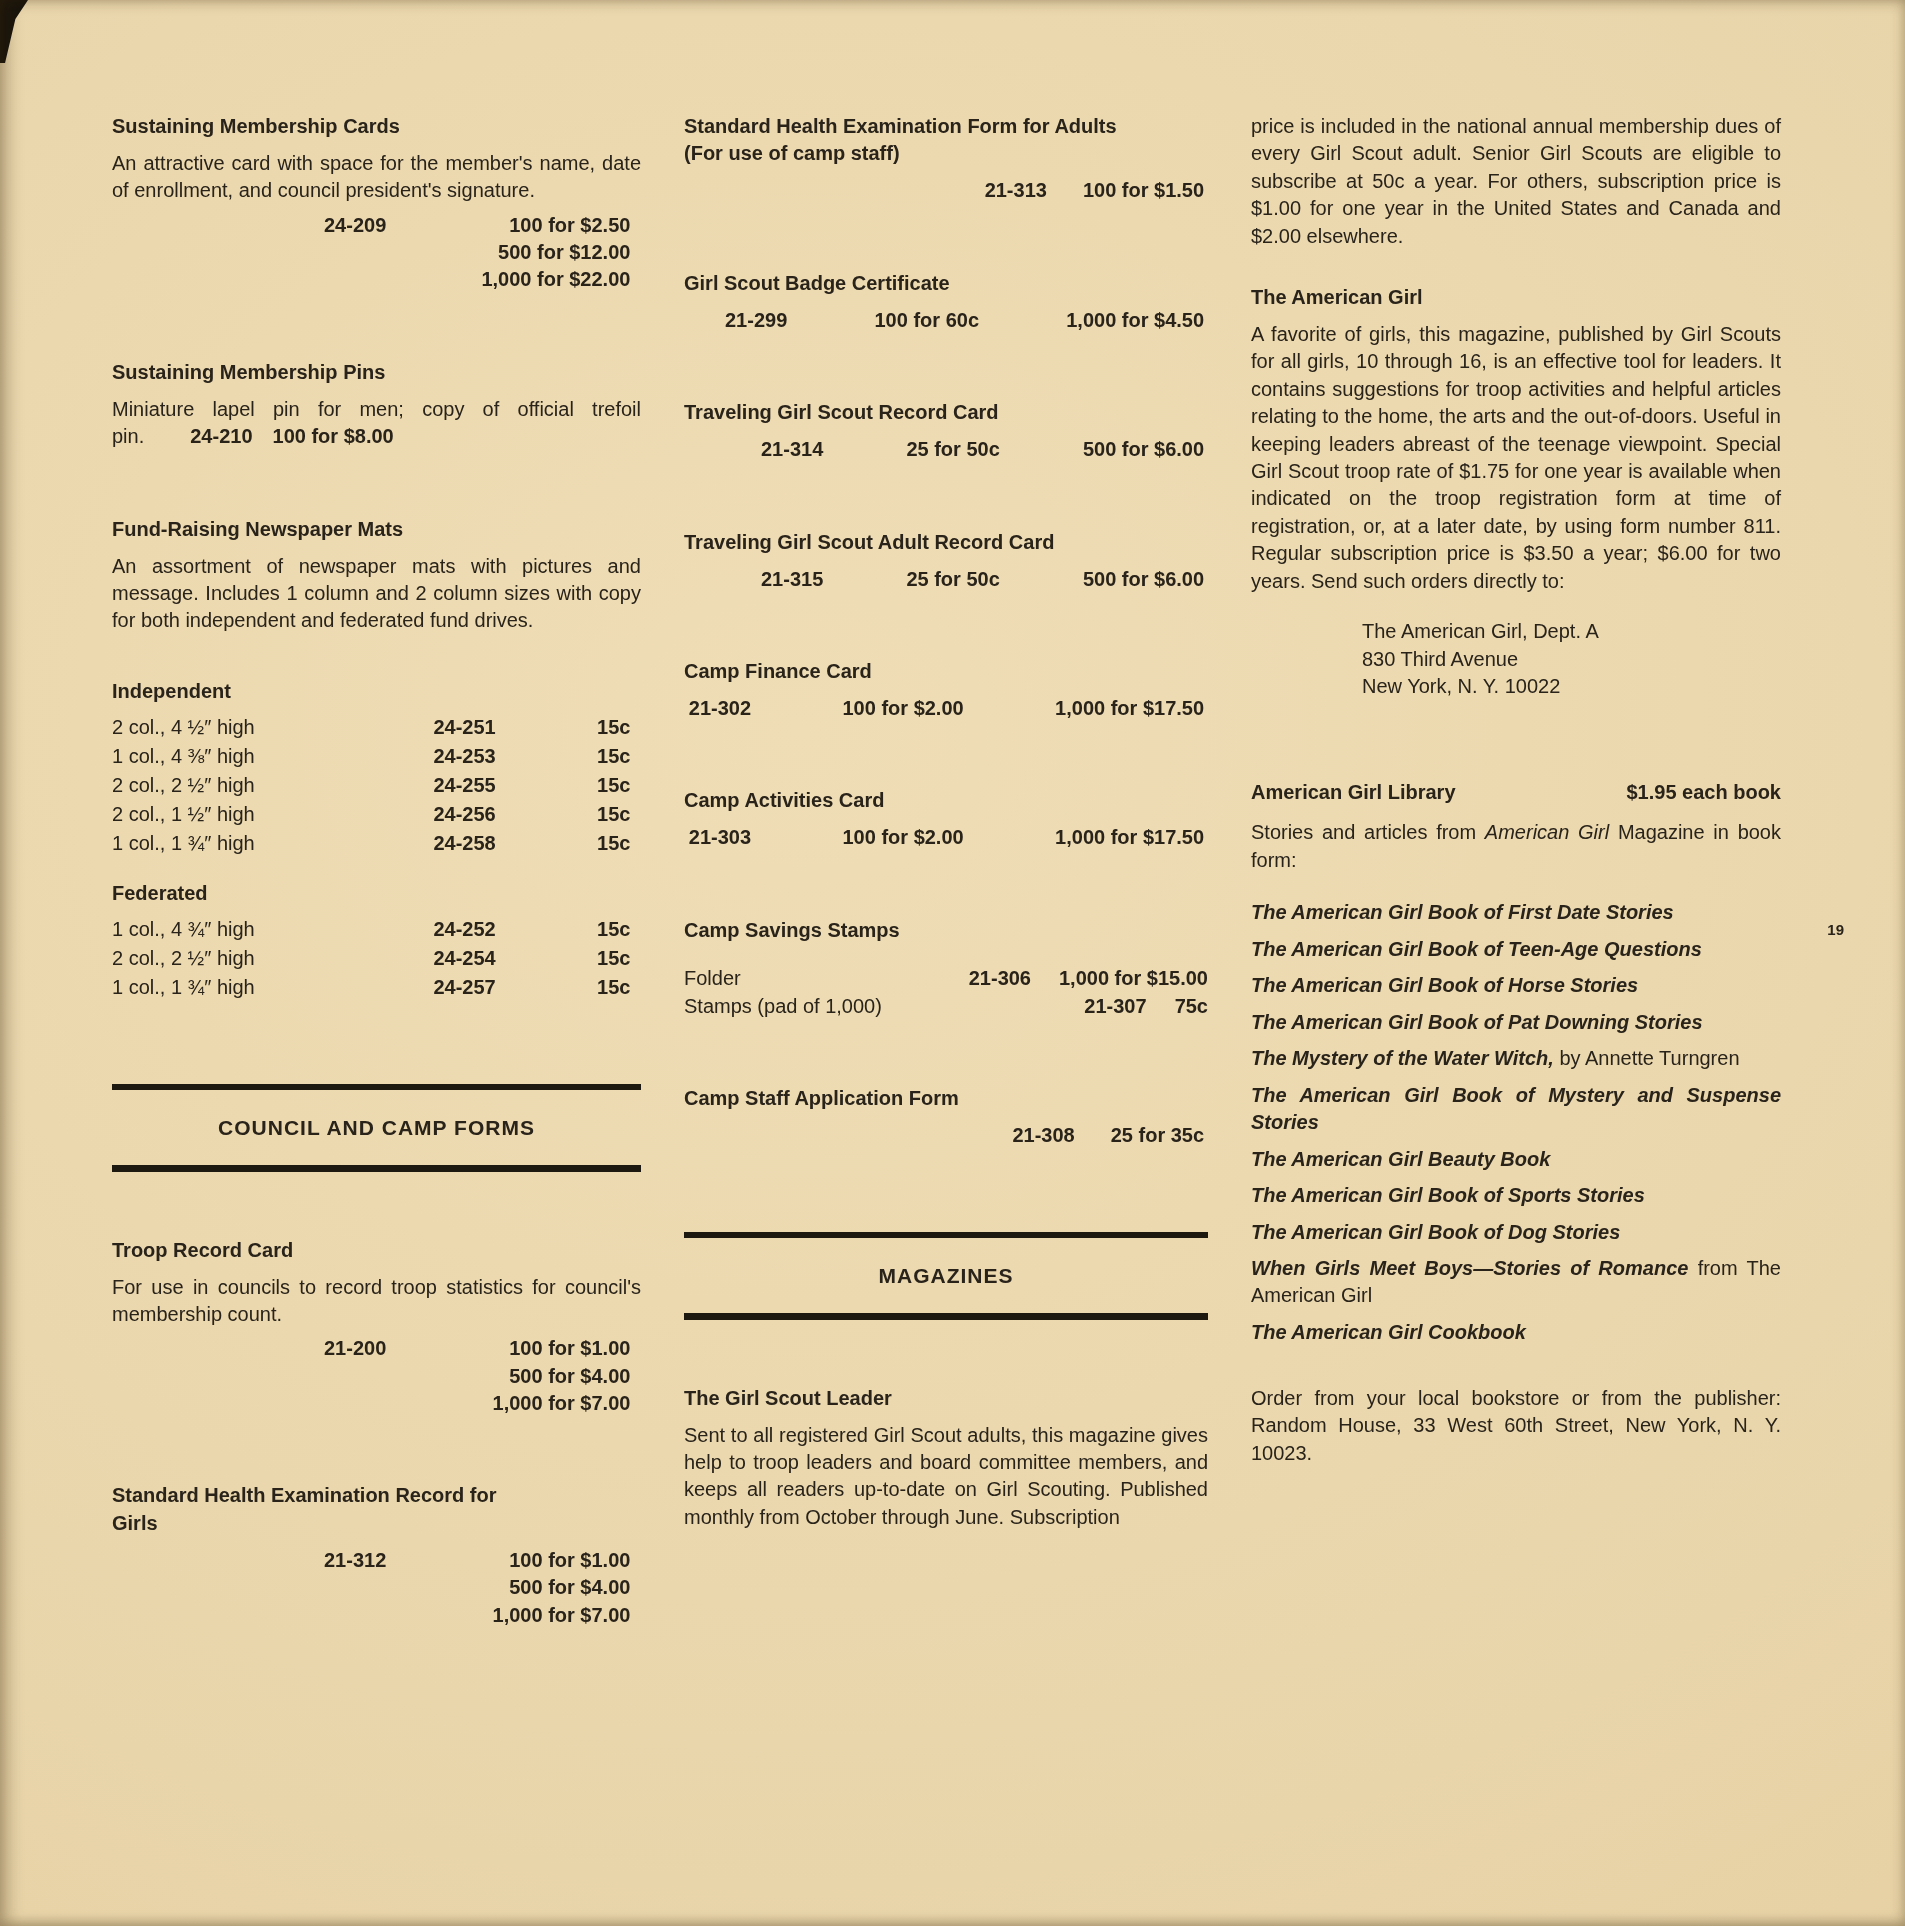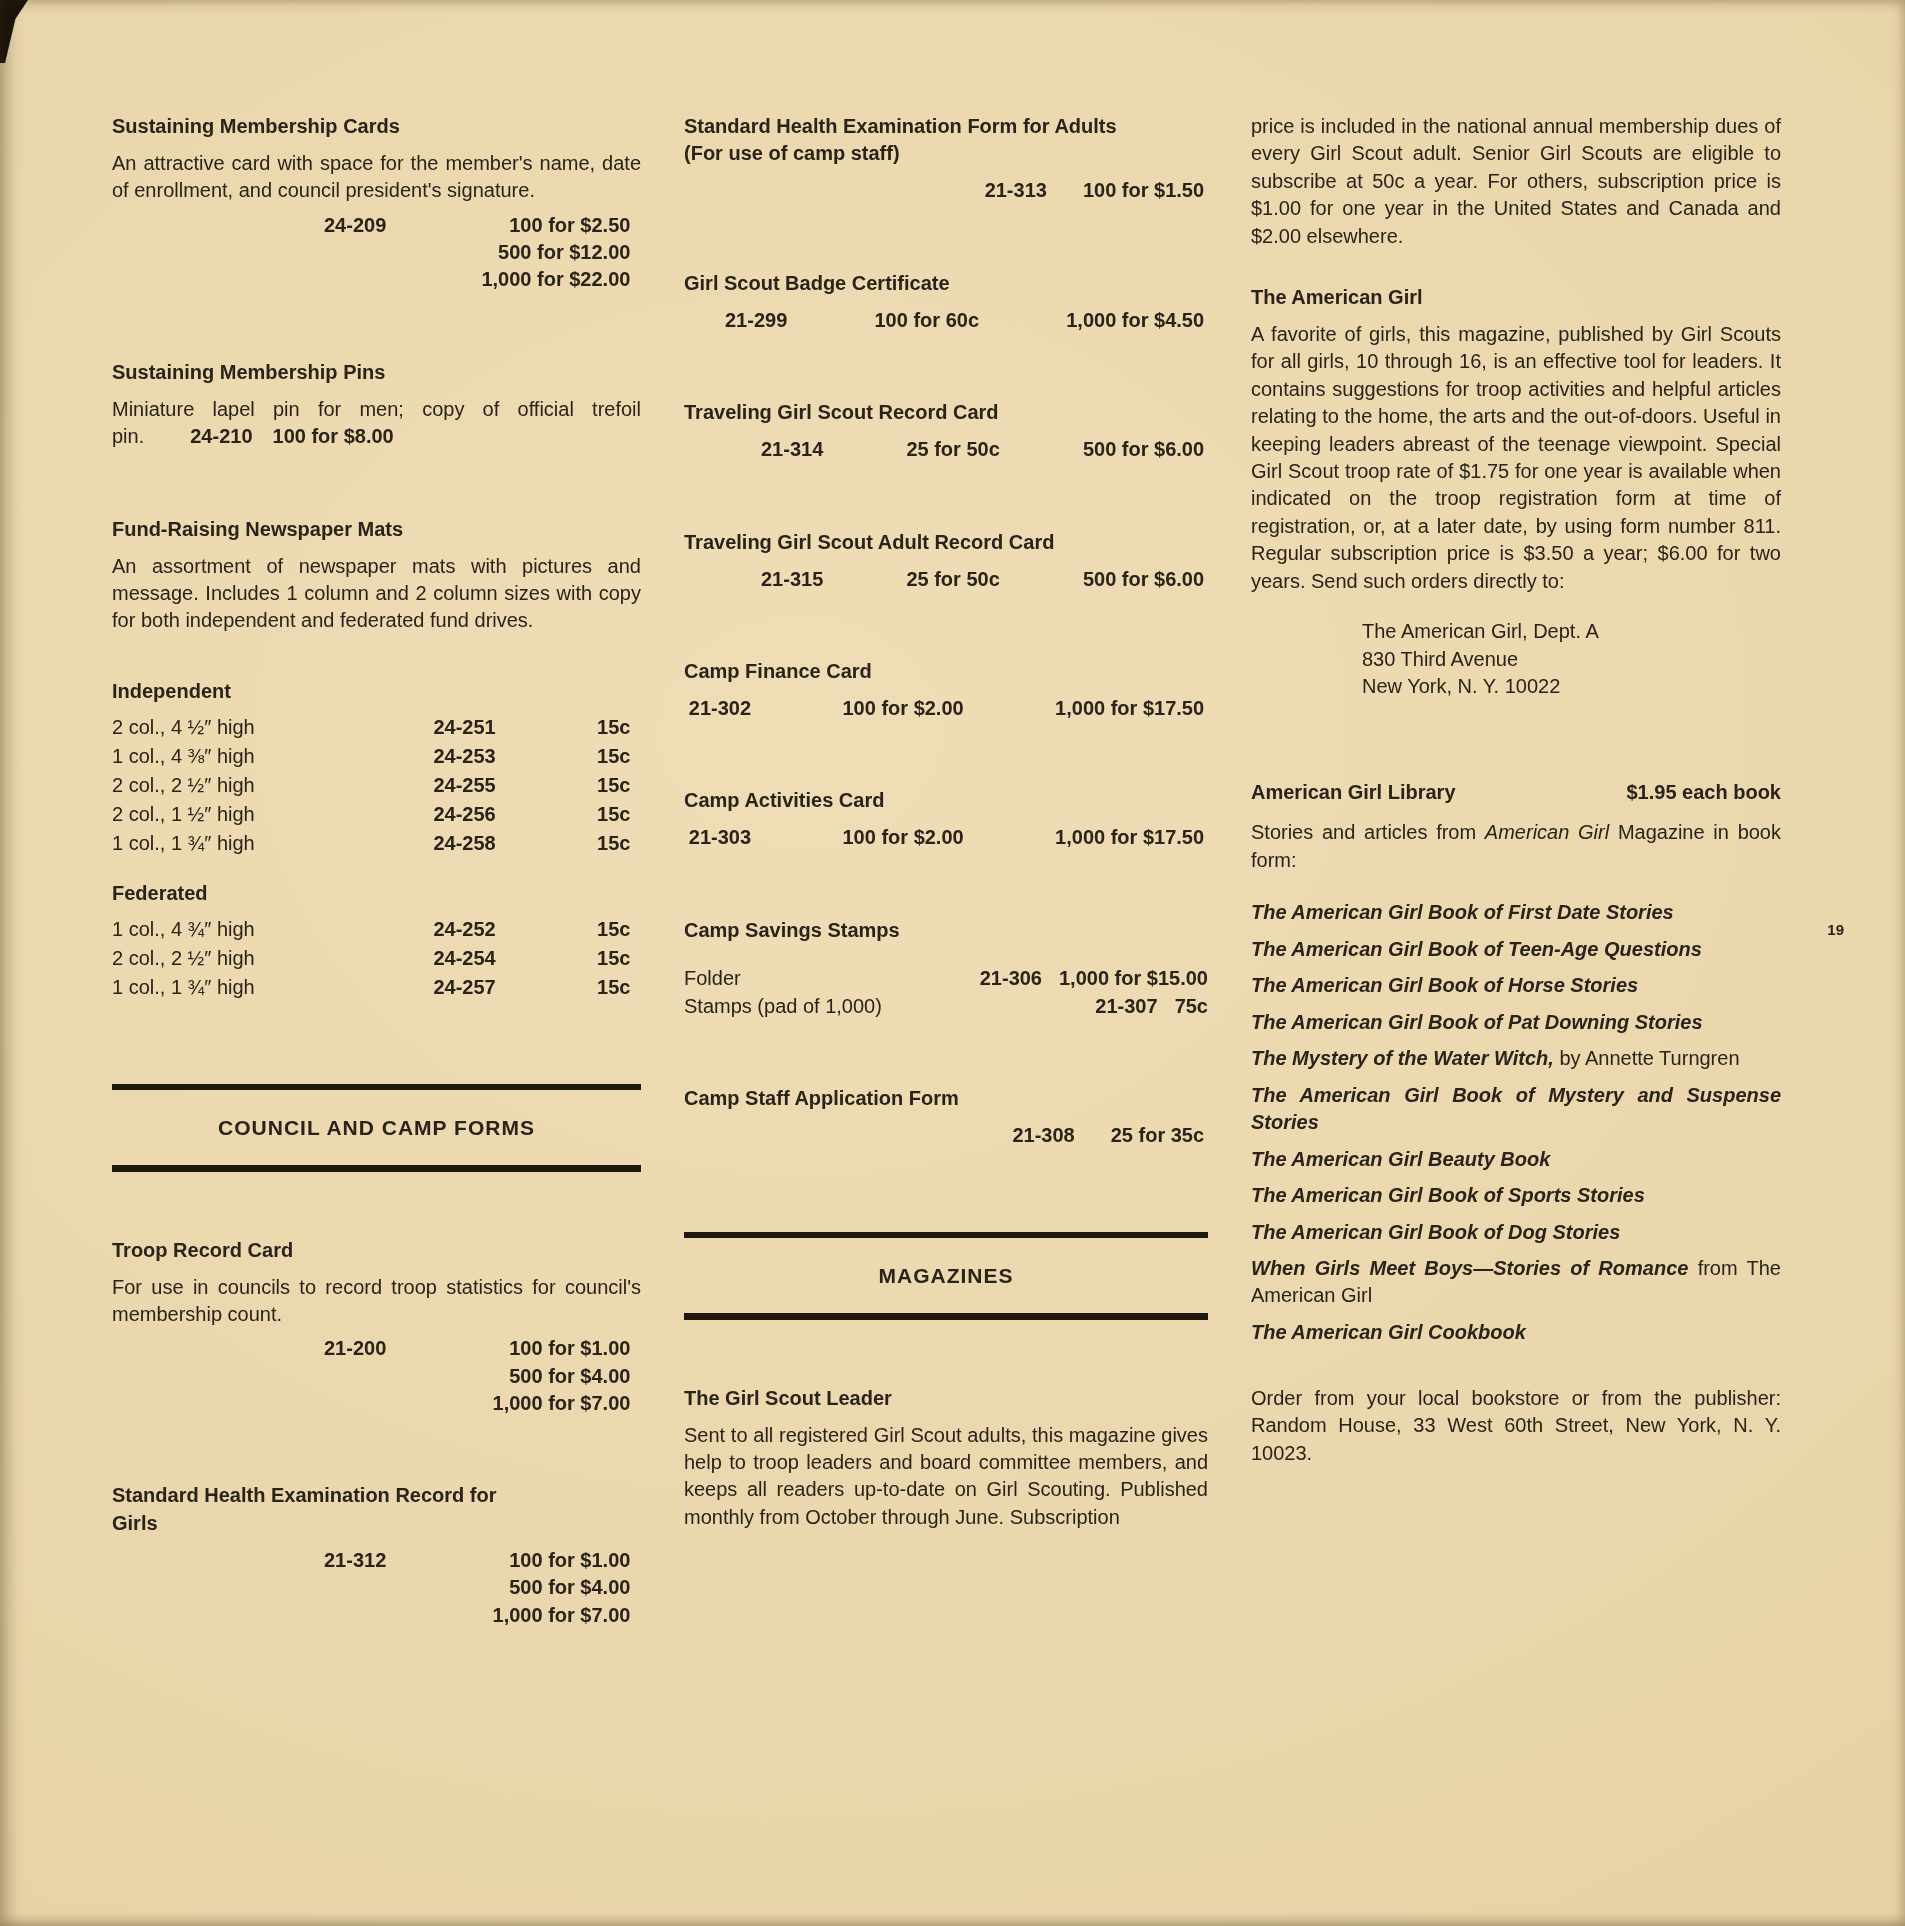--- a/index.html
+++ b/index.html
@@ -71,21 +71,21 @@
   
   .m-price { display: flex; font-weight: 700; margin-top: 4.8px; padding-right: 3.9px; }
   .m-price.spread { justify-content: space-between; }
   .m-price.right { justify-content: flex-end; gap: 36px; }
   .pl10 { padding-left: 4.8px; }
   .pl85 { padding-left: 41px; }
   .pl160 { padding-left: 77px; gap: 9px; }
 
   .fs-rows { margin-top: 20px; }
   .fs-row { display: flex; justify-content: space-between; line-height: 28px; }
-  .fs-price { display: flex; gap: 17px; font-weight: 700; }
+  .fs-price { display: flex; gap: 28px; font-weight: 700; }
 
   
   .address { margin: 23px 0 0 111px; }
   .library { margin-top: 79px; }
   .lib-head { display: flex; justify-content: space-between; font-weight: 700; margin-bottom: 12.5px; }
   .lib-intro { margin-bottom: 25px; }
   .book { text-align: justify; font-weight: 700; font-style: italic; margin-bottom: 9.6px; line-height: 27px; }
   .book .roman { font-style: normal; font-weight: 400; }
   .lib-footer { margin-top: 39px; }
   .pgap { margin-bottom: 34px; }

